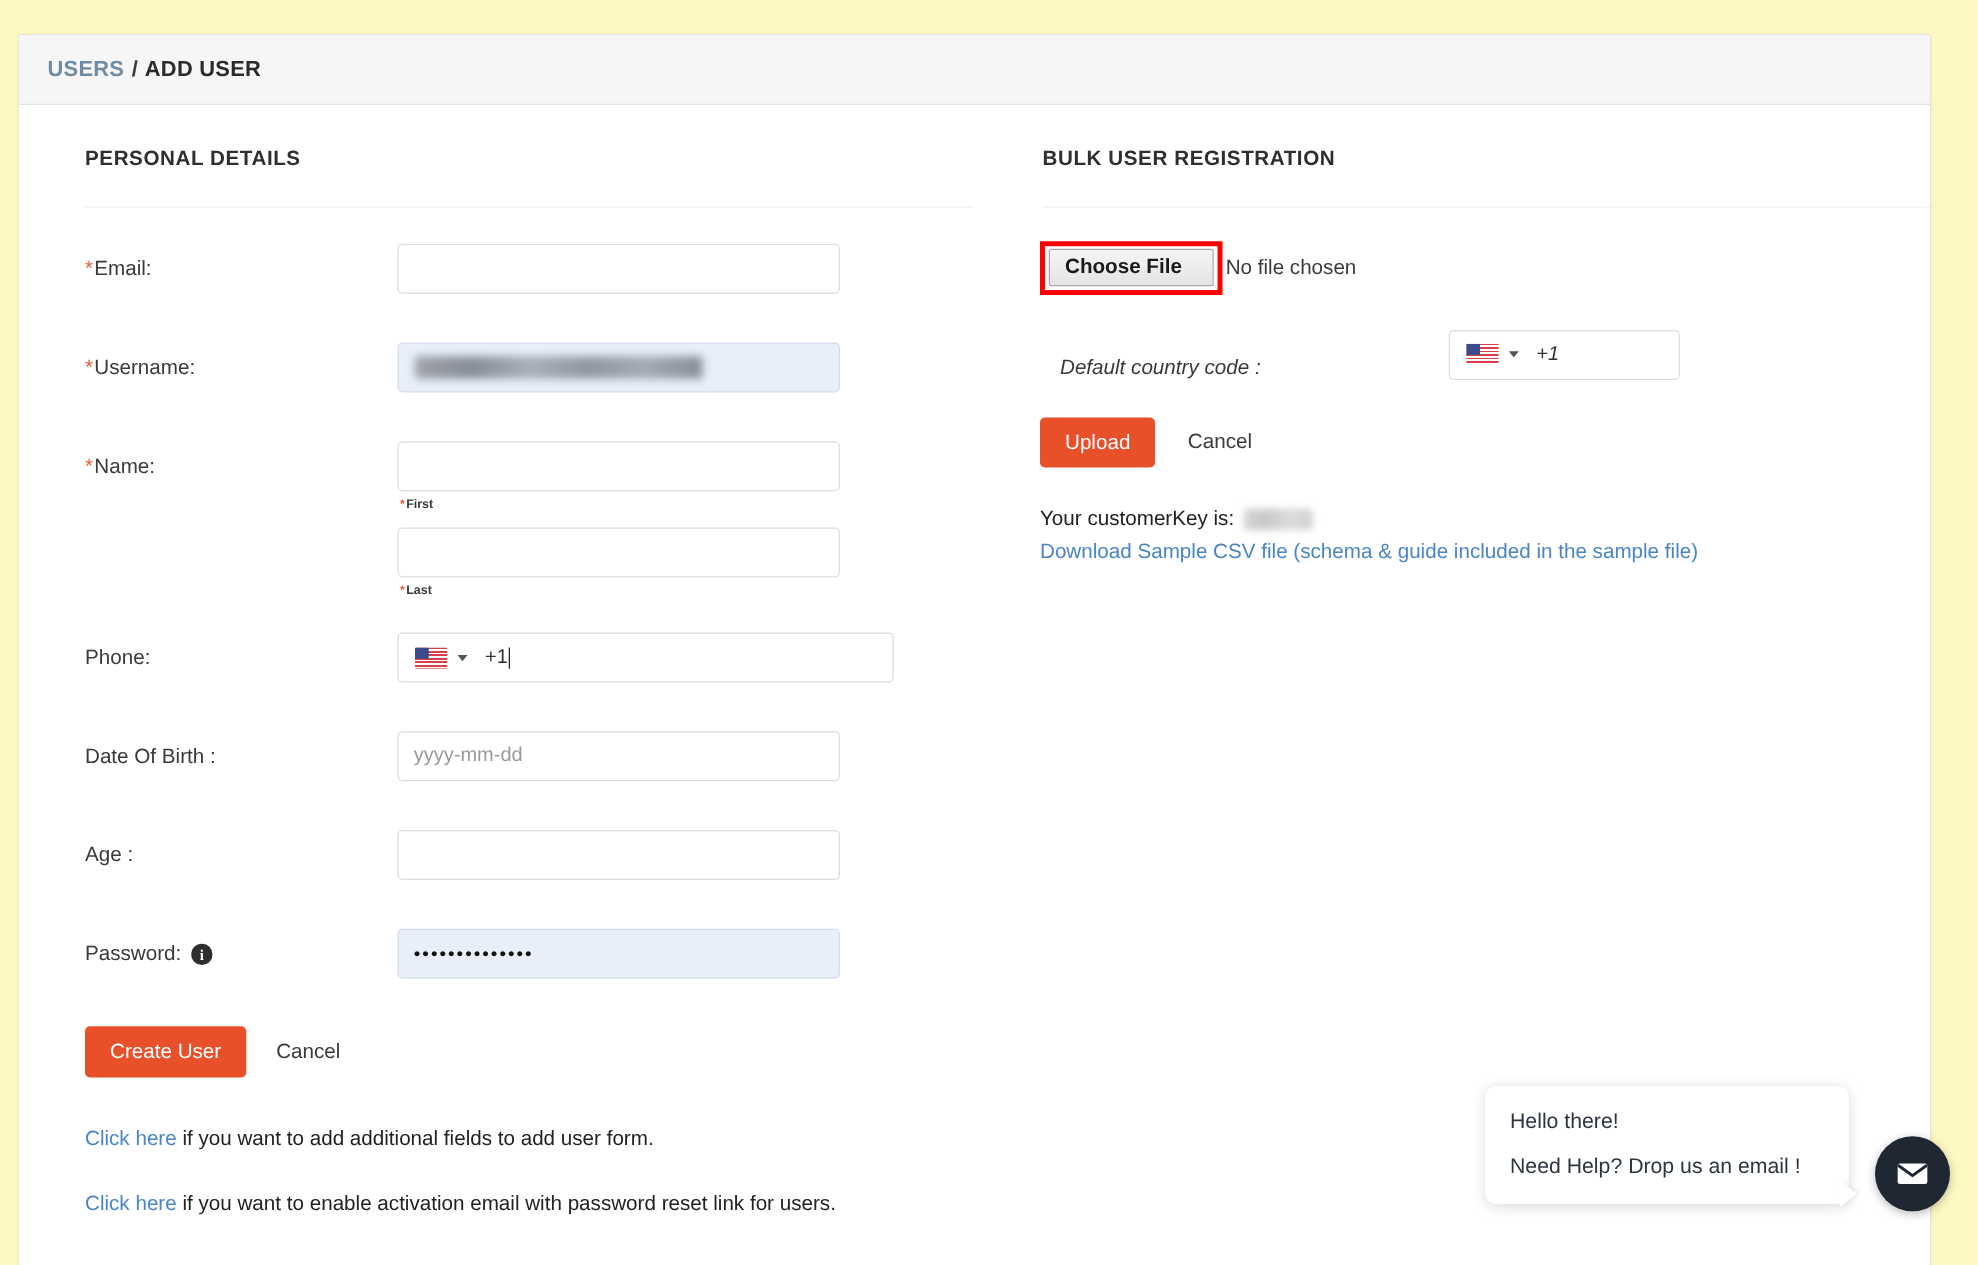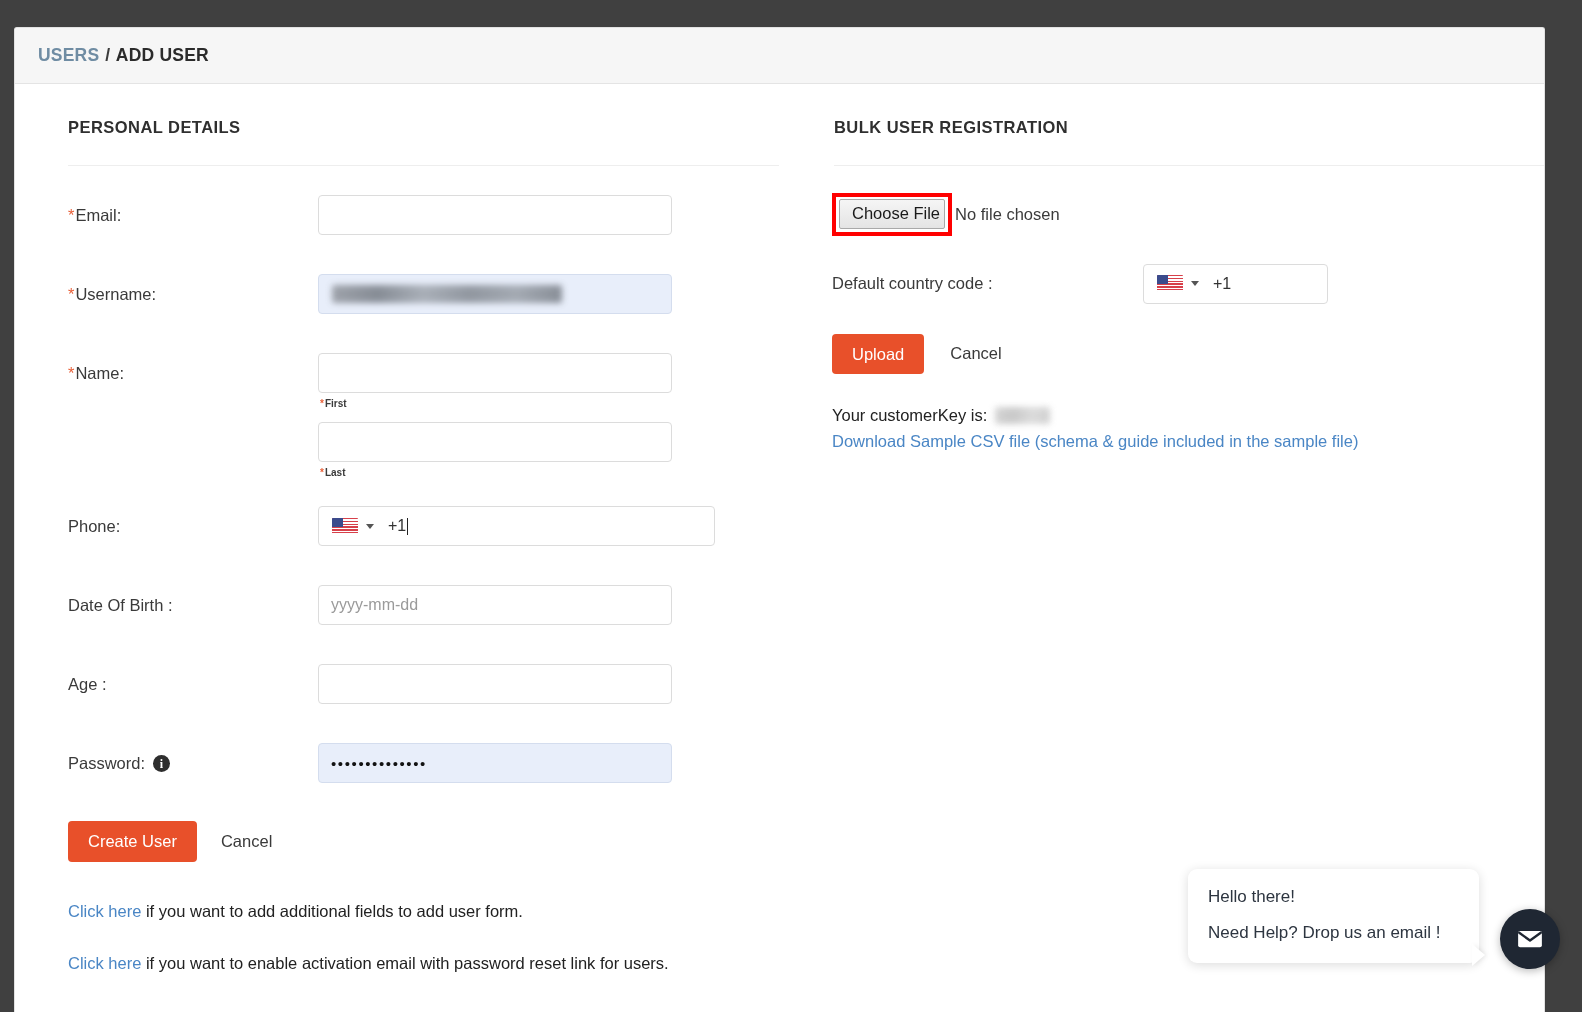--- a/index.html
+++ b/index.html
@@ -6,21 +6,21 @@
   html, body {
     margin: 0; padding: 0;
     width: 1582px; height: 1012px;
     background: #fbfbfb;
     font-family: "Liberation Sans", sans-serif;
     overflow: hidden;
   }
   #page {
     position: relative;
     width: 1582px; height: 1012px;
-    background: #404040;
+    background: #fef9c3;
   }
   
   .card {
     position: absolute;
     left: 14px; top: 27px;
     width: 1531px; height: 1000px;
     background: #ffffff;
     border: 1px solid #e2e2e2;
     border-bottom: none;
     border-radius: 3px 3px 0 0;
@@ -221,41 +221,43 @@
     display: inline-flex;
     background: #ffffff;
   }
   .choose-btn {
     font-family: "Liberation Sans", sans-serif;
     font-size: 16.5px;
     color: #1a1a1a;
     background: linear-gradient(#f5f5f5, #e4e4e4);
     border: 1px solid #a9a9a9;
     border-radius: 2px;
-    padding: 5px 4px 6px 12px;
+    padding: 5px 24px 6px 12px;
     line-height: 1;
     cursor: pointer;
+    font-weight: bold;
   }
   .nofile {
     font-size: 16.5px;
     color: #3b3b3b;
     margin-left: 3px;
   }
   .support-text {
     font-size: 16.5px;
     color: #222;
     line-height: 1.55;
     margin: 22px 0 0 12px;
     width: 710px;
   }
   .support-text b { font-weight: bold; }
 
   .cc-row {
-    display: flex; align-items: center;
-    margin: 28px 0 0 12px;
+    display: flex; align-items: flex-end;
+    margin: 28px 0 0 28px;
+    font-style: italic;
   }
   .cc-label {
     font-size: 16.5px;
     color: #3a3a3a;
     width: 311px;
     flex: 0 0 311px;
   }
   .up-row {
     display: flex; align-items: center; gap: 26px;
     margin: 30px 0 0 12px;

